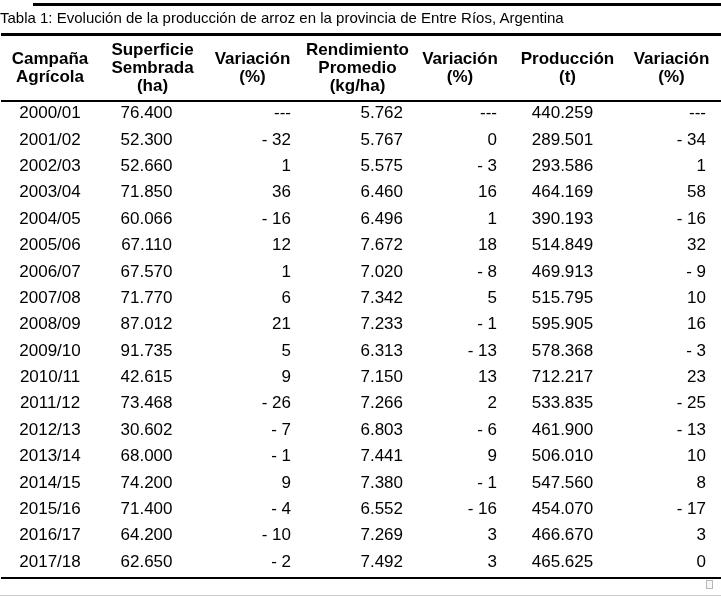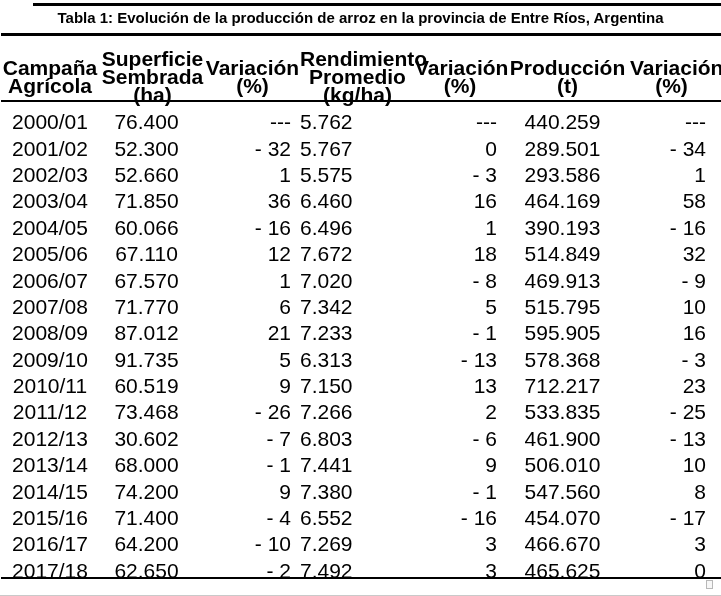--- a/index.html
+++ b/index.html
@@ -13,49 +13,49 @@
   }
   .rule { position: absolute; background: #000000; }
   #rule-top { left: 33px; right: 0; top: 3px; height: 3px; }
   #rule-under-title { left: 1px; right: 0; top: 33px; height: 3px; }
   #rule-under-header { left: 1px; right: 0; top: 100px; height: 2px; }
   #rule-bottom { left: 1px; right: 0; top: 577px; height: 2px; }
   #bottom-edge { position: absolute; left: 0; right: 0; bottom: 0; height: 1px; background: #c9c9c9; }
 
   .title {
     position: absolute; top: 8px; left: 0; width: 100%;
-    text-align: center;
-    font-weight: bold; font-size: 15px; line-height: 19px;
+    text-align: left;
+    font-weight: normal; font-size: 15px; line-height: 19px;
     white-space: nowrap;
   }
 
   table.data {
-    position: absolute; top: 45px; left: 0;
+    position: absolute; top: 36px; left: 0;
     width: 713px;
     border-collapse: collapse; table-layout: fixed;
-    font-size: 21px;
+    font-size: 17px;
   }
   thead th {
     font-weight: bold;
     height: 64px;
     vertical-align: middle;
     text-align: center;
     line-height: 18px;
     padding: 0;
     white-space: pre-line;
   }
   tbody td {
     height: 26.4px;
     padding: 0;
     vertical-align: middle;
   }
   td.c0 { text-align: center; }
   td.c1 { text-align: center; padding-right: 12px; }
   td.c2 { text-align: right; padding-right: 9px; }
-  td.c3 { text-align: left; padding-right: 12px; }
+  td.c3 { text-align: right; padding-right: 12px; }
   td.c4 { text-align: right; padding-right: 8px; }
   td.c5 { text-align: center; padding-right: 10px; }
   td.c6 { text-align: right; padding-right: 7px; }
 
   #artifact-mark {
     position: absolute; left: 706px; top: 580px;
     width: 5px; height: 7px;
     border: 1px solid #b8b8b8;
     background: #f7f7f7;
   }
@@ -185,21 +185,21 @@
         <td class="c0">2009/10</td>
         <td class="c1">91.735</td>
         <td class="c2">5</td>
         <td class="c3">6.313</td>
         <td class="c4">- 13</td>
         <td class="c5">578.368</td>
         <td class="c6">- 3</td>
       </tr>
       <tr>
         <td class="c0">2010/11</td>
-        <td class="c1">60.519</td>
+        <td class="c1">42.615</td>
         <td class="c2">9</td>
         <td class="c3">7.150</td>
         <td class="c4">13</td>
         <td class="c5">712.217</td>
         <td class="c6">23</td>
       </tr>
       <tr>
         <td class="c0">2011/12</td>
         <td class="c1">73.468</td>
         <td class="c2">- 26</td>

